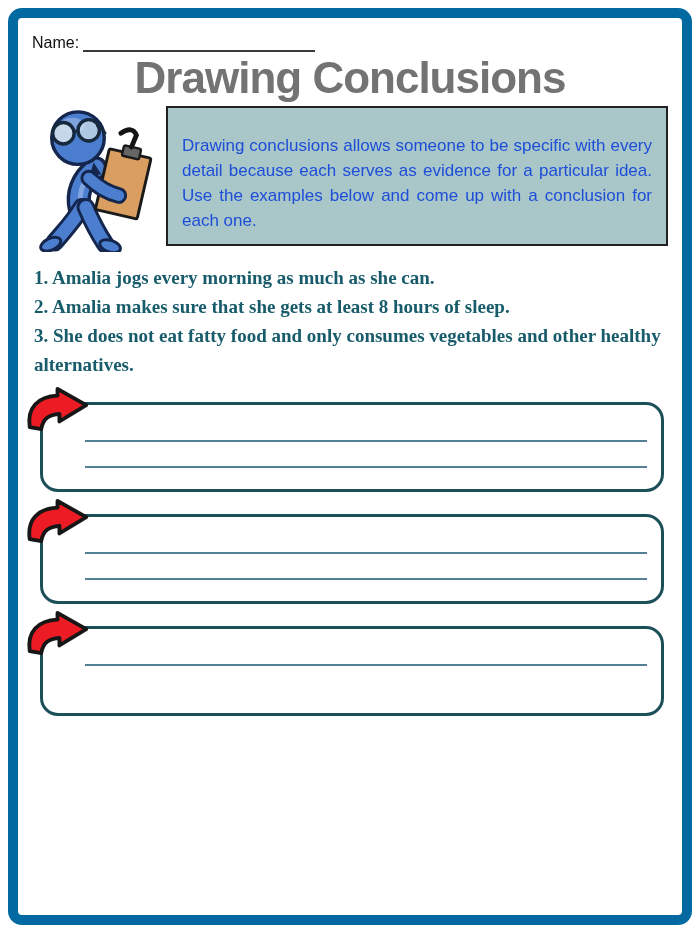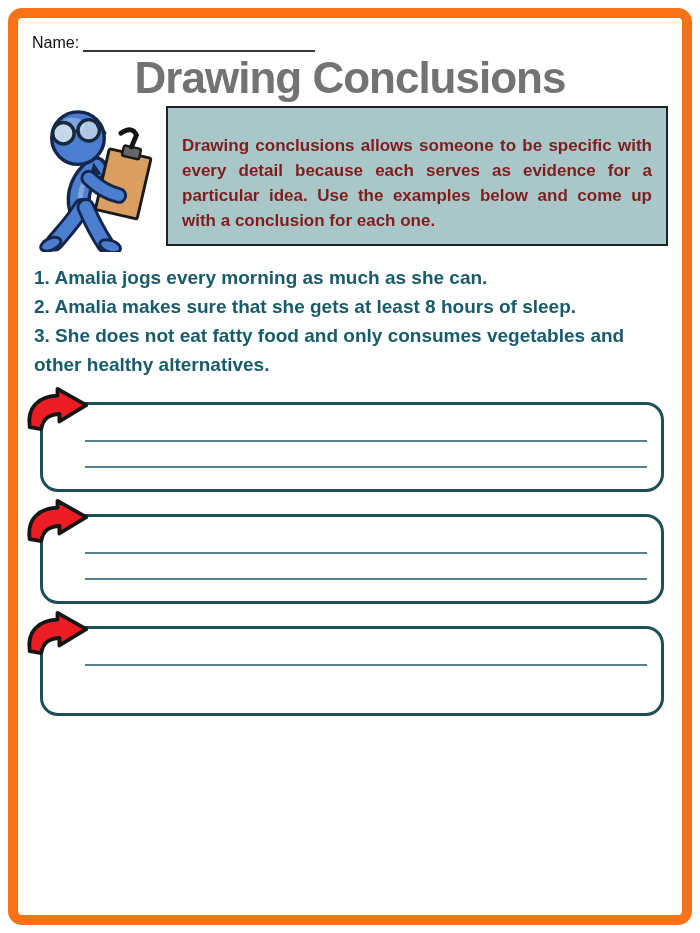--- a/index.html
+++ b/index.html
@@ -1,21 +1,21 @@
 <!DOCTYPE html>
 <html><head>
 <meta charset="utf-8">
 <style>
   html,body{margin:0;padding:0;background:#ffffff;}
   body{width:700px;height:933px;font-family:"Liberation Sans","DejaVu Sans",sans-serif;}
   .page{
     box-sizing:border-box;
     width:684px;height:917px;
     margin:8px;
-    border:10px solid #f97316;
+    border:10px solid #0369a1;
     border-radius:14px;
     background:#ffffff;
     display:flex;flex-direction:column;
     overflow:hidden;
   }
   .content{flex:1;display:flex;flex-direction:column;padding:6px 12px 0 12px;}
 
   
   .name-row{display:flex;align-items:flex-end;margin:4px 0 0 2px;height:24px;}
   .name-label{font-size:16px;color:#111;}
@@ -25,25 +25,25 @@
   .title{margin:2px 0 0 0;text-align:center;font-size:44px;font-weight:bold;color:#737373;letter-spacing:-1px;line-height:1.1;}
 
   
   .intro-row{display:flex;margin-top:4px;align-items:flex-start;}
   .figure{width:128px;height:146px;flex:0 0 auto;margin-left:2px;}
   .intro-box{
     flex:1;margin-left:6px;margin-right:2px;
     background:#a9c6c9;border:2px solid #222;
     padding:12px 14px 10px 14px;
   }
-  .intro-box p{margin:14px 0 0 0;font-size:17px;font-weight:bold;color:#7f1d1d;text-align:justify;line-height:1.47;}
+  .intro-box p{margin:14px 0 0 0;font-size:17px;font-weight:normal;color:#1d4ed8;text-align:justify;line-height:1.47;}
 
   
   .section{margin:12px 0 0 4px;font-size:19px;font-weight:bold;color:#185b6b;line-height:1.52;}
-  .section div{margin:0;}
+  .section div{margin:0;font-family:Liberation Serif, serif;}
   .hang{padding-left:26px;text-indent:-26px;}
 
   
   .answer-wrap{position:relative;margin:22px 6px 0 10px;}
   .answer-box{
     position:relative;height:84px;
     border:3px solid #1d4f58;border-radius:18px;background:#fff;
   }
   .answer-line{position:absolute;left:42px;right:14px;height:0;border-top:2px solid #557f95;}
   .line1{top:42%;}

